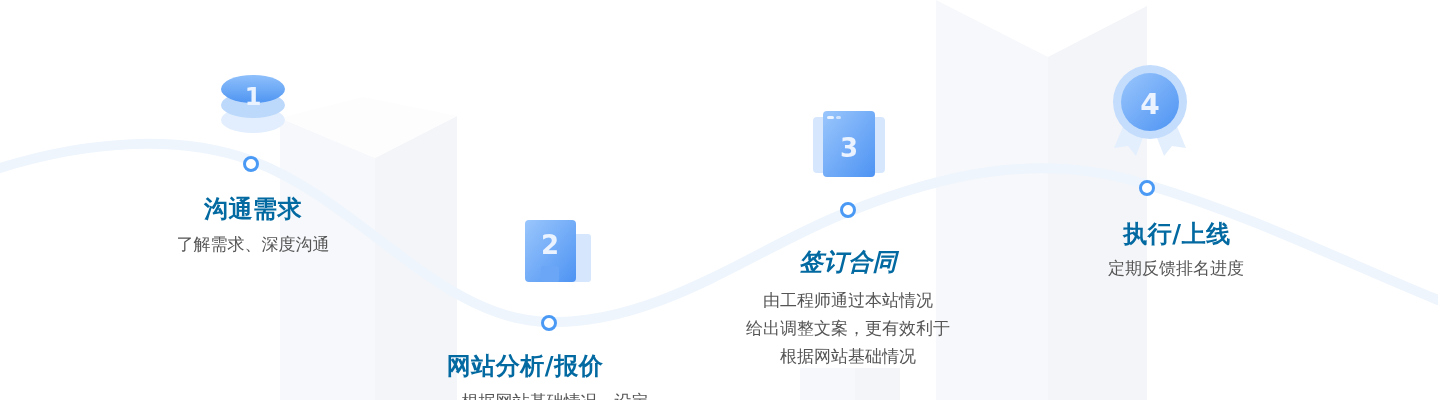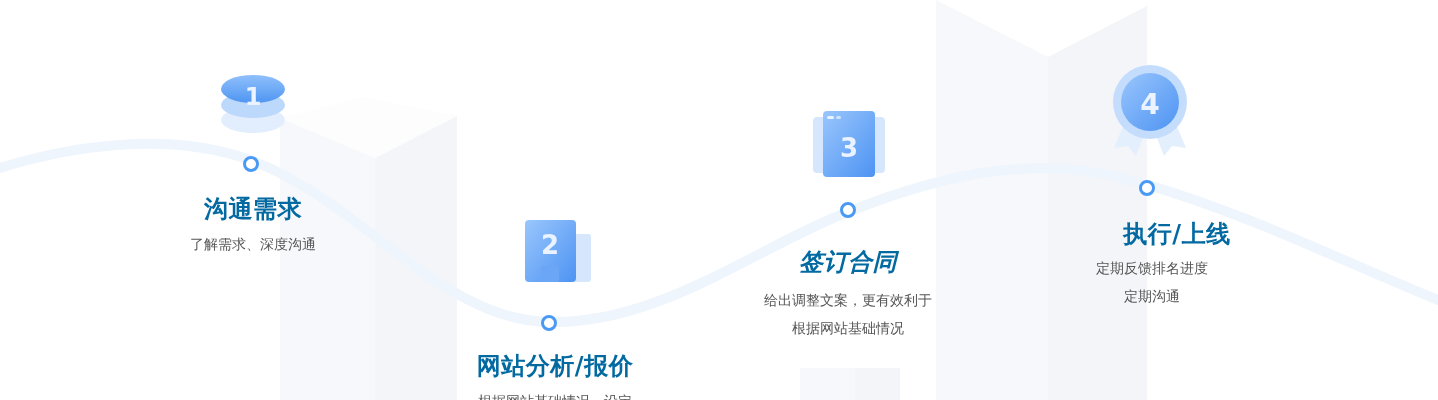--- a/index.html
+++ b/index.html
@@ -1,21 +1,21 @@
 <!DOCTYPE html>
 <html><head>
 <meta charset="utf-8">
 <style>
   html, body { margin:0; padding:0; }
   body { width:1438px; height:400px; overflow:hidden; background:#ffffff; position:relative;
          font-family:"DejaVu Sans","Liberation Sans",sans-serif; }
   .bg { position:absolute; left:0; top:0; width:1438px; height:400px; }
   .dot { position:absolute; width:10px; height:10px; border:3px solid #4a9af5; border-radius:50%; background:#fff; transform:translate(-50%,-50%); }
   .title { position:absolute; transform:translateX(-50%); white-space:nowrap; font-size:24px; font-weight:bold; color:#0369a1; letter-spacing:0.5px; }
-  .desc { position:absolute; transform:translateX(-50%); white-space:nowrap; text-align:center; font-size:14px; color:#555; line-height:28px; }
+  .desc { position:absolute; transform:translateX(-50%); white-space:nowrap; text-align:center; font-size:17px; color:#555; line-height:28px; }
   .desc div { }
   .icon { position:absolute; }
 </style>
 </head>
 <body>
 
 <svg class="bg" viewBox="0 0 1438 400">
   <defs>
     <linearGradient id="g1" x1="0" y1="0" x2="0" y2="1">
       <stop offset="0" stop-color="#8fc0fb"></stop>
@@ -55,49 +55,49 @@
 </div>
 
 <div>
   <svg class="icon" style="left:523px;top:218px;" width="70" height="66" viewBox="0 0 70 66">
     <rect x="36" y="16" width="32" height="48" rx="3" fill="#d6e7fd"></rect>
     <rect x="2" y="2" width="51" height="62" rx="4" fill="url(#g2)"></rect>
     <rect x="18" y="48" width="18" height="16" rx="2" fill="#6aa6f5"></rect>
     <text x="27" y="36" text-anchor="middle" font-size="26" font-weight="bold" fill="#eaf3ff" font-family="DejaVu Sans, sans-serif">2</text>
   </svg>
   <div class="dot" style="left:549px;top:323px;"></div>
-  <div class="title" style="left:555px;top:350px;text-align:center;">网站分析/报价</div>
+  <div class="title" style="left:525px;top:350px;text-align:center;">网站分析/报价</div>
   <div class="desc" style="left:555px;top:387px;">
     <div>根据网站基础情况，设定</div>
   </div>
 </div>
 
 <div>
   <svg class="icon" style="left:811px;top:109px;" width="76" height="70" viewBox="0 0 76 70">
     <rect x="2" y="8" width="72" height="56" rx="4" fill="#d6e7fd"></rect>
     <rect x="12" y="2" width="52" height="66" rx="4" fill="url(#g2)"></rect>
     <rect x="16" y="7" width="7" height="3" rx="1.5" fill="#eaf3ff"></rect>
     <rect x="25" y="7" width="5" height="3" rx="1.5" fill="#cfe3fd"></rect>
     <text x="38" y="48" text-anchor="middle" font-size="26" font-weight="bold" fill="#eaf3ff" font-family="DejaVu Sans, sans-serif">3</text>
   </svg>
   <div class="dot" style="left:848px;top:210px;"></div>
   <div class="title" style="left:848px;top:246px;font-style:italic;">签订合同</div>
   <div class="desc" style="left:848px;top:286px;">
+    <div>由工程师通过本站情况</div>
     <div>给出调整文案，更有效利于</div>
     <div>根据网站基础情况</div>
   </div>
 </div>
 
 <div>
   <svg class="icon" style="left:1110px;top:64px;" width="80" height="96" viewBox="0 0 80 96">
     <polygon points="14,60 4,84 18,82 26,92 36,66" fill="#e4effd"></polygon>
     <polygon points="66,60 76,84 62,82 54,92 44,66" fill="#e4effd"></polygon>
     <circle cx="40" cy="38" r="37" fill="#c4ddfc"></circle>
     <circle cx="40" cy="38" r="29" fill="url(#g2)"></circle>
     <text x="40" y="50" text-anchor="middle" font-size="28" font-weight="bold" fill="#eaf3ff" font-family="DejaVu Sans, sans-serif">4</text>
   </svg>
   <div class="dot" style="left:1147px;top:188px;"></div>
   <div class="title" style="left:1177px;top:218px;">执行/上线</div>
-  <div class="desc" style="left:1152px;top:254px;">
+  <div class="desc" style="left:1176px;top:254px;">
     <div>定期反馈排名进度</div>
-    <div>定期沟通</div>
   </div>
 </div>
 
 </body></html>

